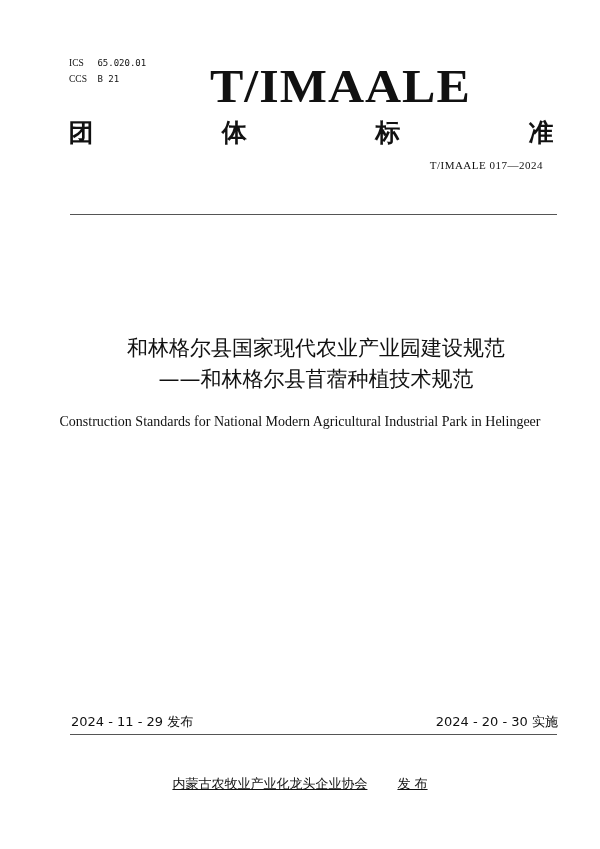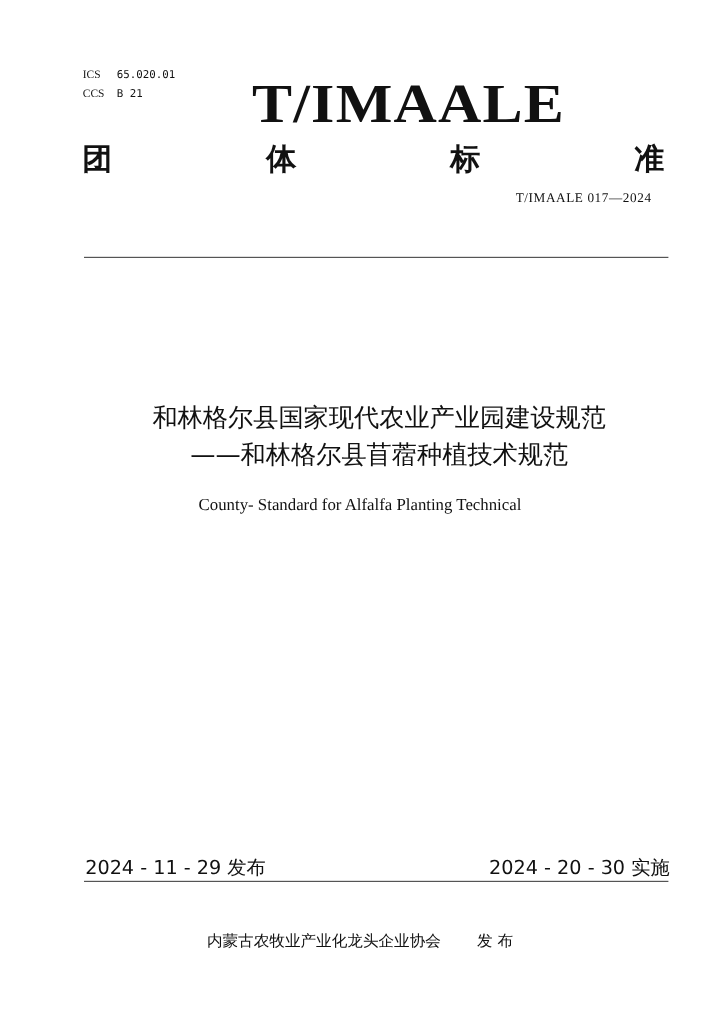--- a/index.html
+++ b/index.html
@@ -19,24 +19,24 @@
     .std-type { left: 66px; top: 116px; width: 490px; height: 32px; display: flex; justify-content: space-between; font-size: 25px; font-weight: bold; }
     .std-type span { display: block; width: 30px; text-align: center; }
     .std-no { right: 57px; top: 159px; font-family: Liberation Serif, serif; font-size: 11px; letter-spacing: 0.5px; }
     .rule { left: 70px; width: 487px; height: 1px; background: #555555; }
     .rule-top { top: 214px; }
     .rule-bottom { top: 734px; }
     .title-cn { left: 16px; width: 600px; text-align: center; font-size: 21px; line-height: 30px; }
     .title-cn-1 { top: 333px; }
     .title-cn-2 { top: 364px; }
     .title-en { left: 0; width: 600px; text-align: center; font-family: "Liberation Serif", serif; font-size: 14px; line-height: 18px; top: 413px; }
-    .date { top: 713px; font-size: 16px; }
+    .date { top: 713px; font-size: 13px; }
     .date-pub { left: 71px; }
     .date-impl { right: 42px; }
-    .publisher { left: 0; width: 600px; top: 775px; text-align: center; font-size: 13px; }
+    .publisher { left: 0; width: 600px; top: 775px; text-align: center; font-size: 13px; text-decoration: underline; }
     .publisher .sp { display: inline-block; width: 30px; }
   </style>
 </head>
 <body>
 
 <div class="abs ics">
   <div>
     <span class="lbl">ICS</span>
     <span class="num">65.020.01</span>
   </div>
@@ -56,21 +56,21 @@
 </div>
 
 <div class="abs std-no">T/IMAALE 017—2024</div>
 
 <div class="abs rule rule-top"></div>
 
 <div class="abs title-cn title-cn-1">和林格尔县国家现代农业产业园建设规范</div>
 <div class="abs title-cn title-cn-2">——和林格尔县苜蓿种植技术规范</div>
 
 <div class="abs title-en">
-  <div>County- Standard for Alfalfa Planting Technical</div>
+  <div>Construction Standards for National Modern Agricultural Industrial Park in Helingeer</div>
 </div>
 
 <div class="abs date date-pub">2024 - 11 - 29 发布</div>
 <div class="abs date date-impl">2024 - 20 - 30 实施</div>
 
 <div class="abs rule rule-bottom"></div>
 
 <div class="abs publisher">
   <span>内蒙古农牧业产业化龙头企业协会</span><span class="sp"></span><span>发 布</span>
 </div>

